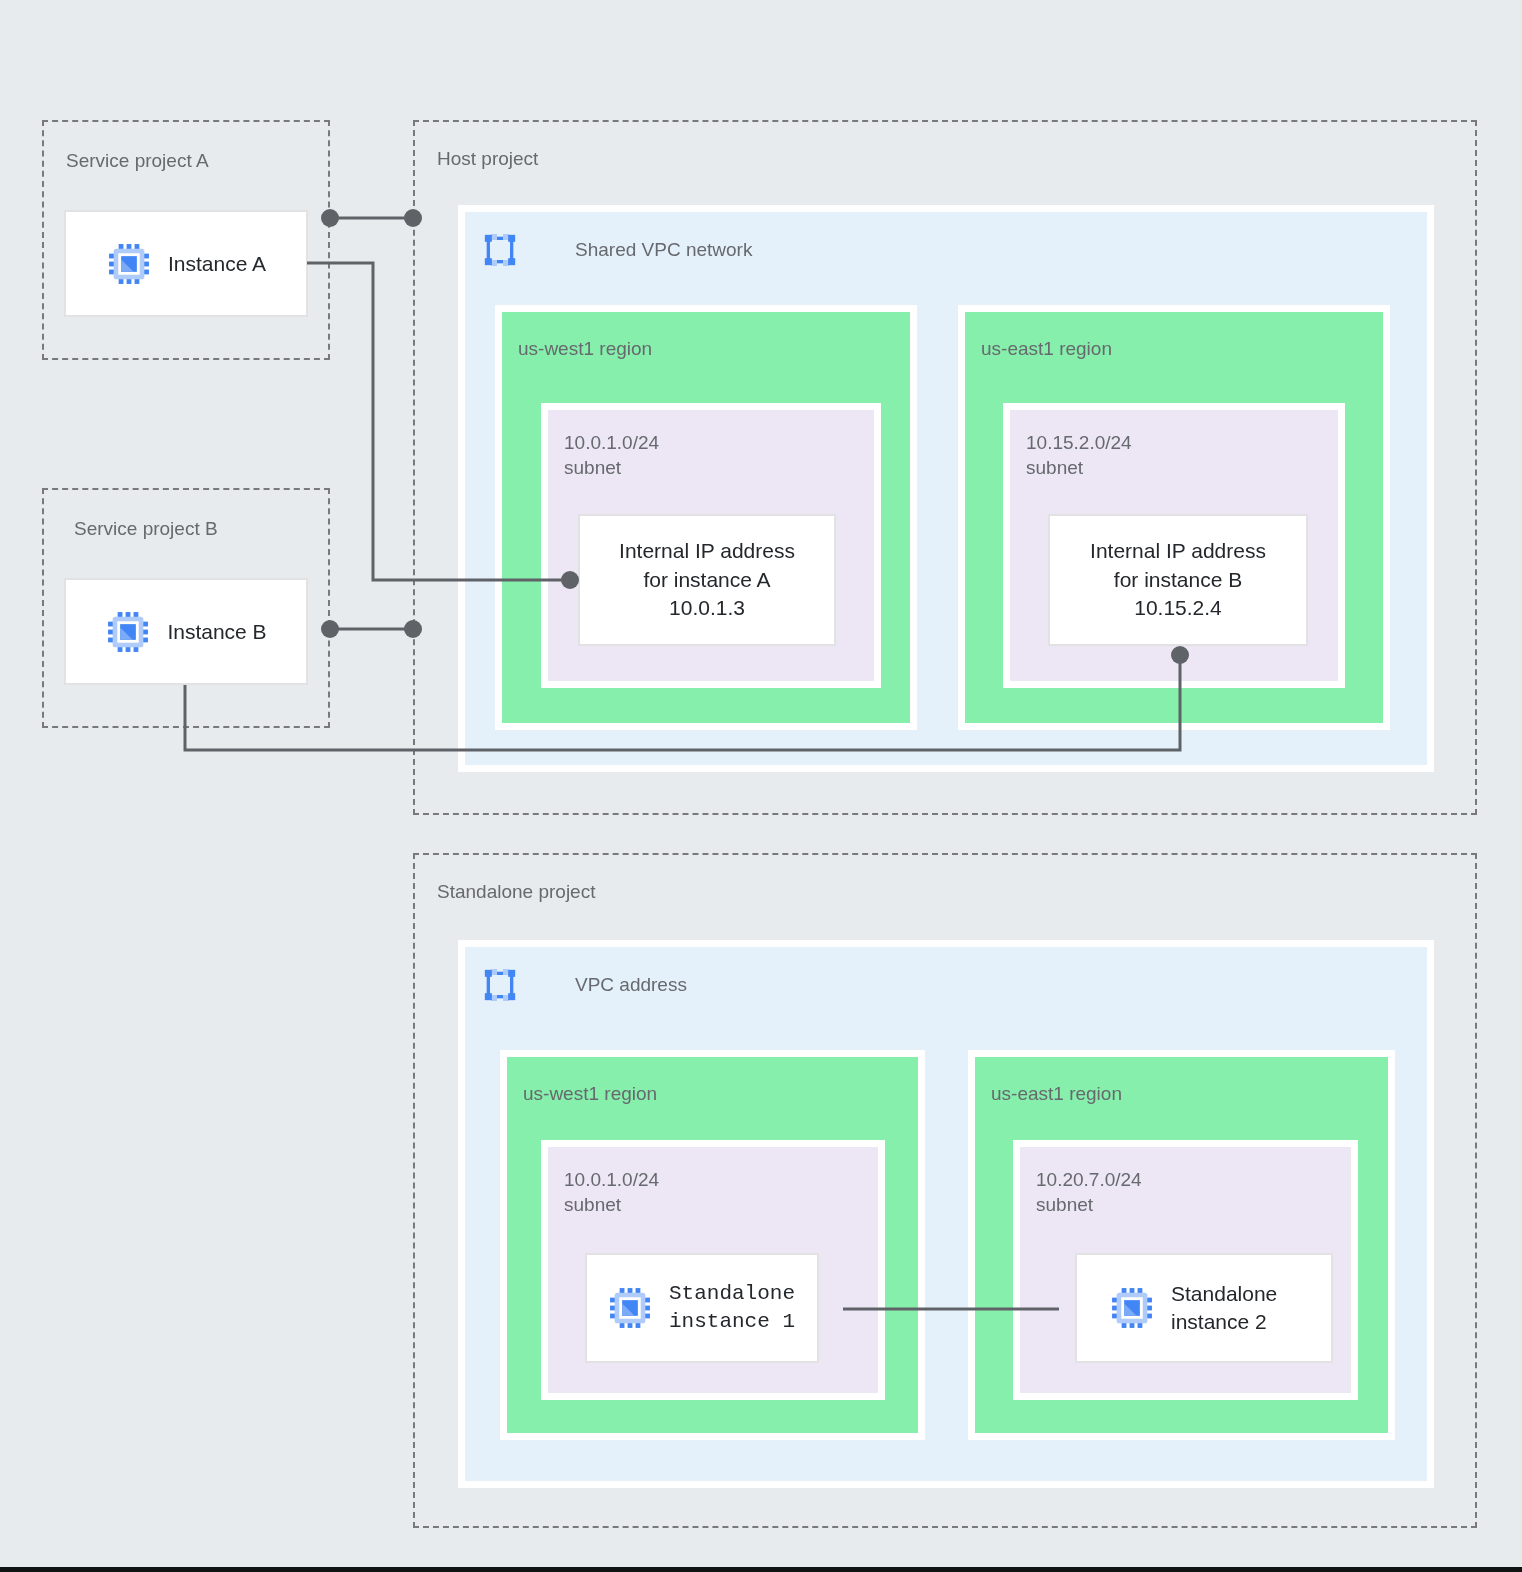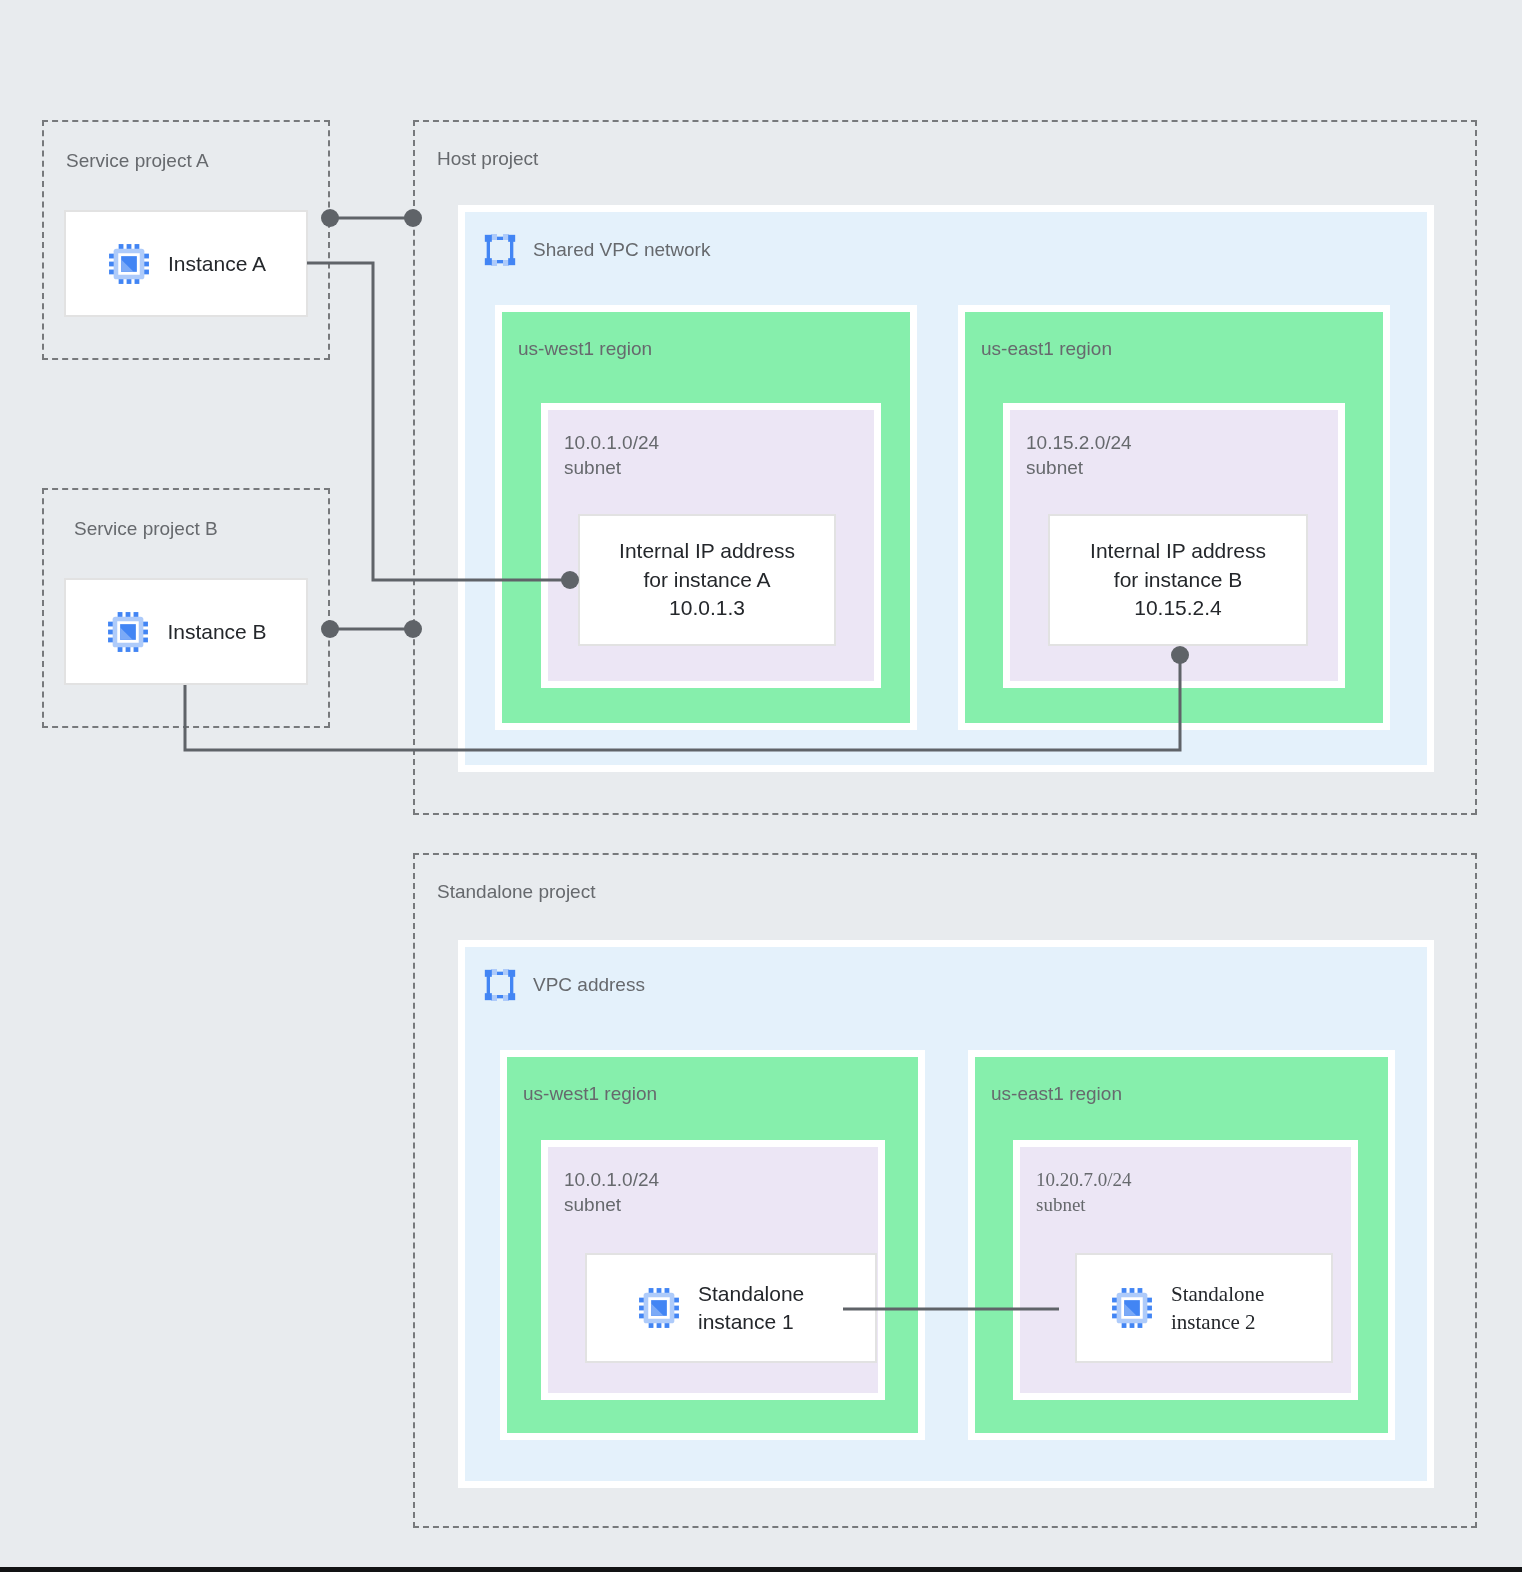--- a/index.html
+++ b/index.html
@@ -63,20 +63,21 @@
   .net-row{
     position:absolute;
     display:flex;
     align-items:center;
     gap:13px;
   }
   .net-row .net-label{
     font-size:19px;
     color:#66696D;
     white-space:nowrap;
+    margin-left:42px;
   }
   .subnet-label{
     position:absolute;
     font-size:19px;
     color:#66696D;
     line-height:1.32;
   }
   
   .logo{
     position:absolute;
@@ -248,21 +249,21 @@
         <span class="net-label">VPC address</span>
       </div>
 
       <div class="fill-box green-box" style="left:35px;top:103px;width:425px;height:390px;">
         <div class="zone-label" style="left:16px;top:26px;">us-west1 region</div>
         <div class="fill-box purple-box" style="left:34px;top:83px;width:344px;height:260px;">
           <div class="subnet-label" style="left:16px;top:20px;">
             <div>10.0.1.0/24</div>
             <div>subnet</div>
           </div>
-          <div class="card" style="left:37px;top:106px;width:292px;height:110px;">
+          <div class="card" style="left:37px;top:106px;width:234px;height:110px;font-family:Liberation Mono, monospace;">
             <span style="display: flex;">
   <svg width="46" height="46" viewBox="0 0 24 24">
     <g fill="#4285F4">
       <rect x="6.6" y="1.6" width="2.5" height="3.4"></rect>
       <rect x="10.75" y="1.6" width="2.5" height="3.4"></rect>
       <rect x="14.9" y="1.6" width="2.5" height="3.4"></rect>
       <rect x="6.6" y="19" width="2.5" height="3.4"></rect>
       <rect x="10.75" y="19" width="2.5" height="3.4"></rect>
       <rect x="14.9" y="19" width="2.5" height="3.4"></rect>
       <rect x="1.6" y="6.6" width="3.4" height="2.5"></rect>
@@ -278,21 +279,21 @@
     <polygon points="7.9,16.1 7.9,9.6 14.4,16.1" fill="#7BAAF7"></polygon>
   </svg>
 </span>
             <span class="card-label standalone-label">Standalone instance 1</span>
           </div>
         </div>
       </div>
 
       <div class="fill-box green-box" style="left:503px;top:103px;width:427px;height:390px;">
         <div class="zone-label" style="left:16px;top:26px;">us-east1 region</div>
-        <div class="fill-box purple-box" style="left:38px;top:83px;width:345px;height:260px;font-family:Liberation Serif, serif;">
+        <div class="fill-box purple-box" style="left:38px;top:83px;width:345px;height:260px;">
           <div class="subnet-label" style="left:16px;top:20px;">
             <div>10.20.7.0/24</div>
             <div>subnet</div>
           </div>
           <div class="card" style="left:39px;top:106px;width:258px;height:110px;margin-left:16px;">
             <span style="display: flex;">
   <svg width="46" height="46" viewBox="0 0 24 24">
     <g fill="#4285F4">
       <rect x="6.6" y="1.6" width="2.5" height="3.4"></rect>
       <rect x="10.75" y="1.6" width="2.5" height="3.4"></rect>

